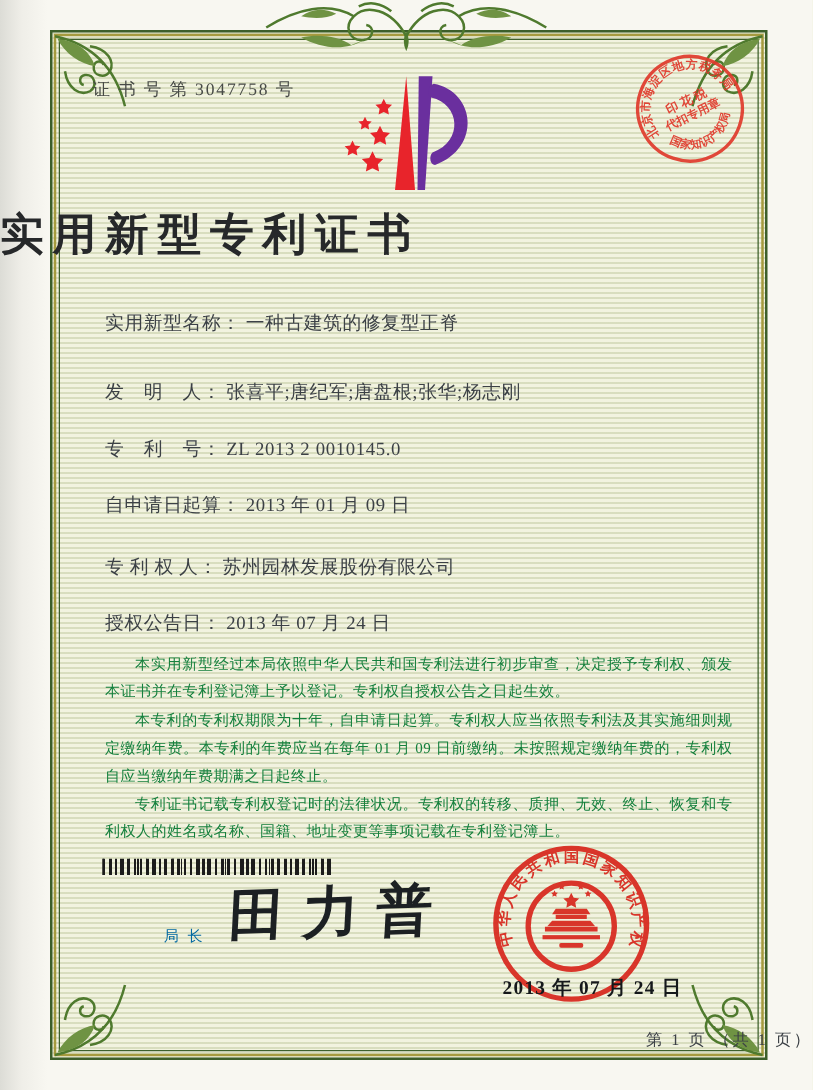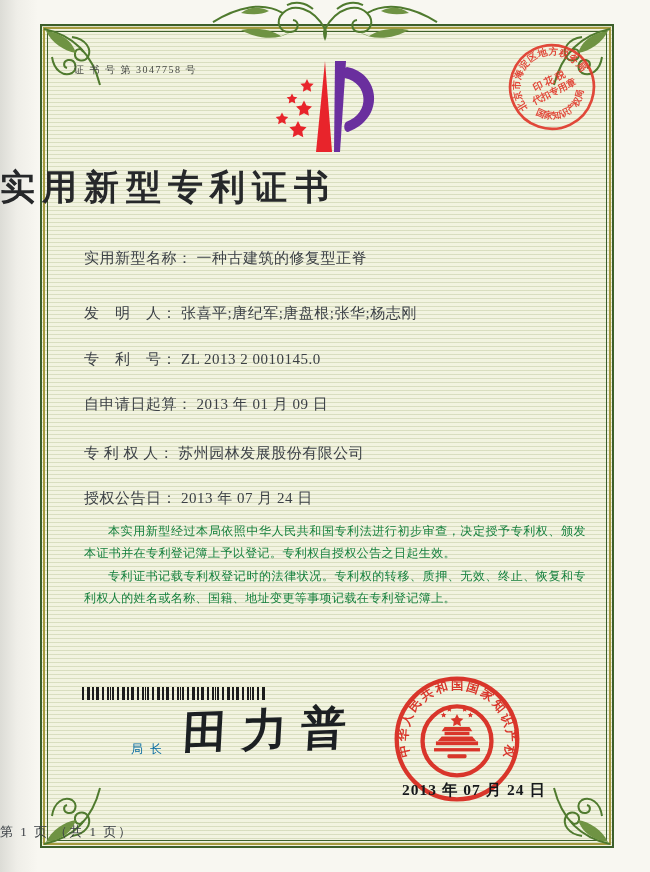--- a/index.html
+++ b/index.html
@@ -20,42 +20,42 @@
       rgba(0,0,0,0) 1px, rgba(0,0,0,0) 4px);}
   .frame::before{content:"";position:absolute;inset:1px;border:2px solid #a59a3e;pointer-events:none;}
   .frame::after{content:"";position:absolute;inset:5px;border:1px solid #3c5f2a;pointer-events:none;}
   .orn{position:absolute;z-index:3;pointer-events:none;}
   .orn-tc{left:50%;top:24px;transform:translate(-50%,-52%);}
   .orn-tl{left:42px;top:27px;}
   .orn-tr{right:38px;top:27px;transform:scaleX(-1);}
   .orn-bl{left:42px;bottom:26px;transform:scaleY(-1);}
   .orn-br{right:38px;bottom:26px;transform:scale(-1,-1);}
   
-  .cert-no{position:absolute;left:74px;top:63px;font-size:10px;letter-spacing:1.5px;color:#474a46;z-index:4;}
+  .cert-no{position:absolute;left:74px;top:63px;font-size:14px;letter-spacing:1.5px;color:#474a46;z-index:4;}
   .logo{position:absolute;left:263px;top:56px;z-index:4;}
   .stamp-tr{position:absolute;left:507px;top:42px;width:90px;height:90px;transform:rotate(-26deg);z-index:5;opacity:.92;}
   .title{position:absolute;left:0;right:0;top:164px;
     font-size:35px;font-weight:700;letter-spacing:7px;color:#26282a;z-index:4;}
   .row{position:absolute;left:84px;font-size:15px;color:#3c4146;letter-spacing:.5px;z-index:4;white-space:nowrap;}
   .row .lbl{margin-right:4px;font-family:Liberation Serif, serif;}
   .r0{top:249px}.r1{top:304px}.r2{top:350px}.r3{top:395px}.r4{top:444px}.r5{top:489px}
   .paras{position:absolute;left:84px;width:502px;top:520px;z-index:4;
     font-size:12px;line-height:22.4px;color:#15803d;text-align:justify;letter-spacing:.4px;}
   .paras p{margin:0;text-indent:2em;}
   .barcode{position:absolute;left:82px;top:687px;width:184px;height:13px;z-index:4;
     background-image:
       repeating-linear-gradient(90deg,#1c1c1c 0 2px,transparent 2px 5px),
       repeating-linear-gradient(90deg,#1c1c1c 0 1px,transparent 1px 7px);}
   .director{position:absolute;left:131px;top:741px;font-size:12px;letter-spacing:7px;color:#0369a1;z-index:4;}
   .signature{position:absolute;left:183px;top:700px;font-size:45px;letter-spacing:14px;
     color:#1c2023;transform:skewX(-5deg) rotate(-2deg);z-index:4;font-weight:600;}
   .seal-bottom{position:absolute;left:390px;top:672px;width:134px;height:134px;z-index:5;opacity:.93;}
   .seal-date{position:absolute;left:402px;top:780px;font-size:15.5px;font-weight:700;
     letter-spacing:1px;color:#15181b;z-index:6;}
-  .footer{position:absolute;left:0;right:0;top:823px;text-align:left;
+  .footer{position:absolute;left:0;right:0;top:823px;text-align:right;
     font-size:13px;color:#3c4146;letter-spacing:2px;z-index:4;}
 </style>
 </head>
 <body>
 
 <div class="scan-edge"></div>
 
 <div class="frame"></div>
 
 <svg class="orn orn-tc" width="232" height="48" viewBox="0 0 232 48">
@@ -151,20 +151,21 @@
 </div>
 <div class="row r4">
   <span class="lbl">专 利 权 人：</span><span>苏州园林发展股份有限公司</span>
 </div>
 <div class="row r5">
   <span class="lbl">授权公告日：</span><span>2013 年 07 月 24 日</span>
 </div>
 
 <div class="paras">
   <p>本实用新型经过本局依照中华人民共和国专利法进行初步审查，决定授予专利权、颁发本证书并在专利登记簿上予以登记。专利权自授权公告之日起生效。</p>
+  <p>本专利的专利权期限为十年，自申请日起算。专利权人应当依照专利法及其实施细则规定缴纳年费。本专利的年费应当在每年 01 月 09 日前缴纳。未按照规定缴纳年费的，专利权自应当缴纳年费期满之日起终止。</p>
   <p>专利证书记载专利权登记时的法律状况。专利权的转移、质押、无效、终止、恢复和专利权人的姓名或名称、国籍、地址变更等事项记载在专利登记簿上。</p>
 </div>
 
 <div class="barcode"></div>
 
 <div class="director">局长</div>
 <div class="signature">田力普</div>
 
 <svg class="seal-bottom" viewBox="0 0 140 140">
   <defs>

